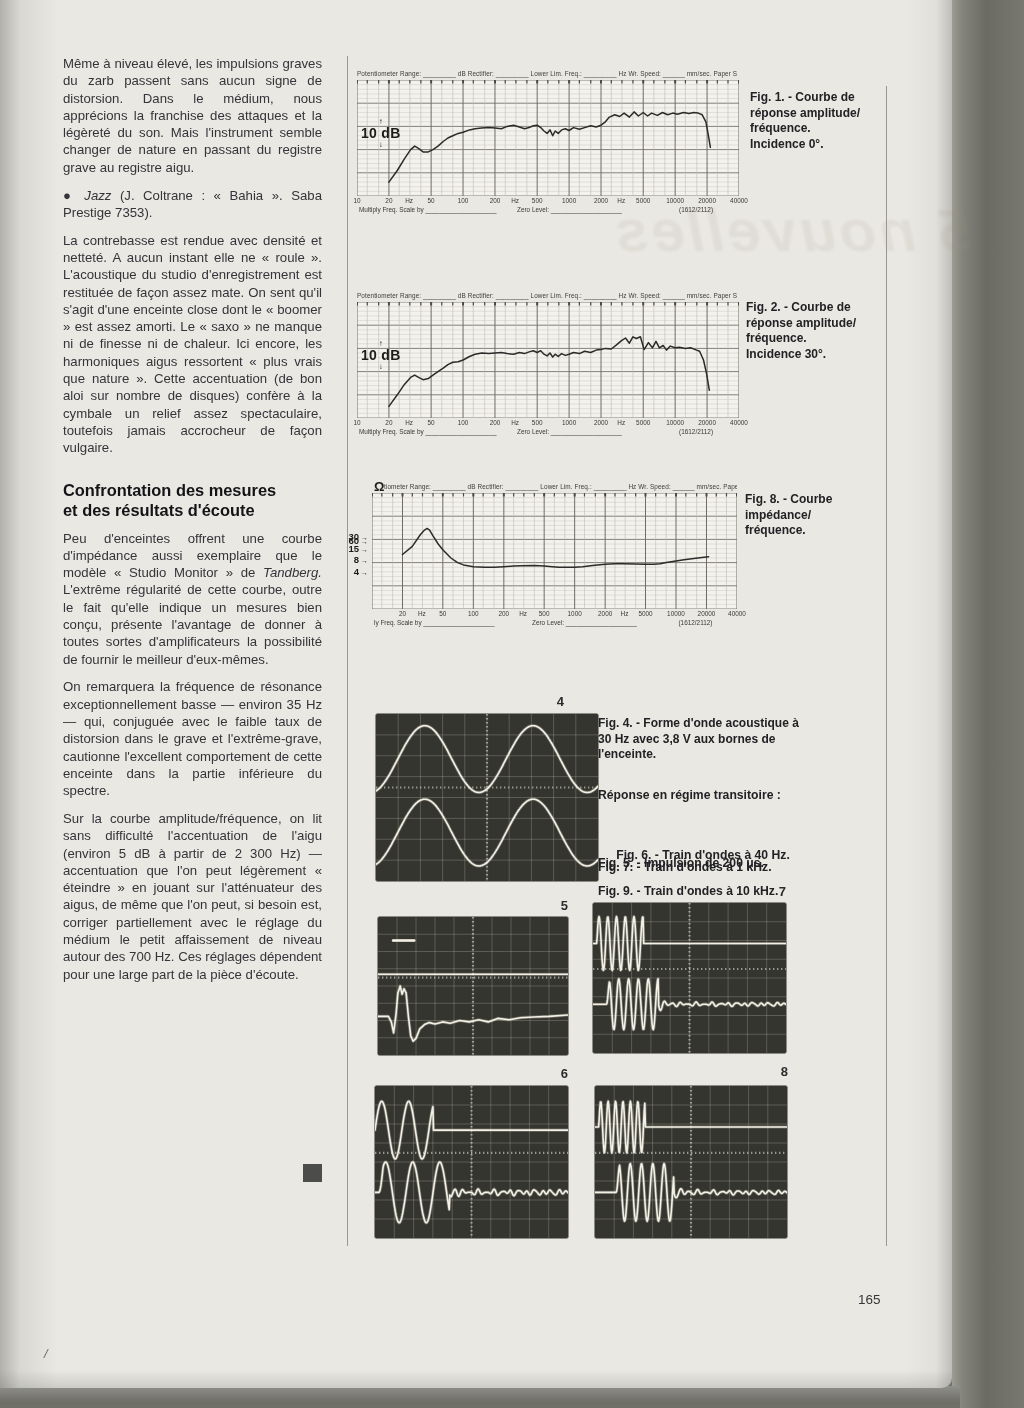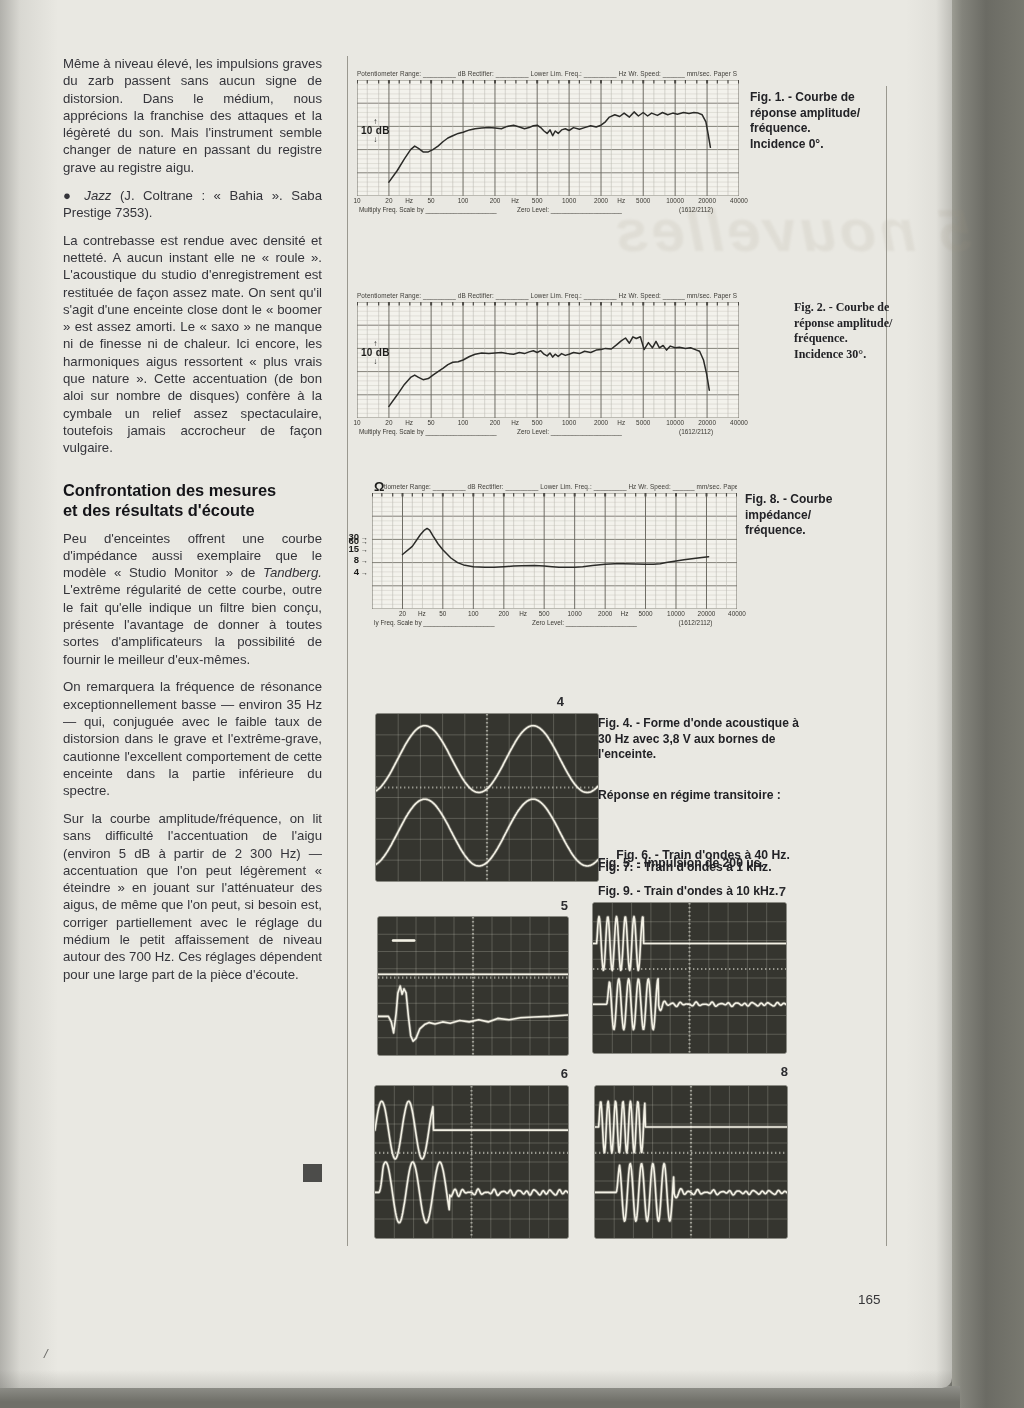--- a/index.html
+++ b/index.html
@@ -60,21 +60,21 @@
   .cticks{position:relative;height:9px;font-size:6.4px;color:#3a3832;}
   .cticks span{position:absolute;top:1px;width:26px;text-align:center;}
   .cfoot{position:relative;height:10px;font-size:6.4px;color:#3a3832;white-space:nowrap;}
   .cfoot span{position:absolute;top:1px;}
   .dbmark{
     position:absolute;left:4px;top:38px;display:flex;flex-direction:column;
     align-items:center;z-index:3;color:#1c1c1a;
   }
   .dbmark::before{content:"\2191";font-size:8px;line-height:7px;}
   .dbmark::after{content:"\2193";font-size:8px;line-height:7px;}
-  .dbtext{font-size:10px;font-weight:bold;letter-spacing:.3px;text-align:center;}
+  .dbtext{font-size:14px;font-weight:bold;letter-spacing:.3px;text-align:center;}
   .ohm{position:absolute;left:2px;top:-4px;font-size:13px;font-weight:bold;color:#1c1c1a;z-index:3;}
   .ylab{
     position:absolute;left:-26px;width:22px;text-align:right;
     font-size:9.5px;font-weight:bold;color:#1c1c1a;z-index:3;line-height:9px;
   }
   .ylab::after{content:"\2192";font-size:7px;margin-left:2px;}
 
   
   .cap{
     position:absolute;font-size:12px;line-height:15.6px;font-weight:bold;
@@ -102,21 +102,21 @@
     <div class="ghost">5 nouvelles</div>
     <div class="vrule r1"></div>
     <div class="vrule r2"></div>
 
     <div class="col-left">
       <p>Même à niveau élevé, les impulsions graves du zarb passent sans aucun signe de distorsion. Dans le médium, nous apprécions la franchise des attaques et la légèreté du son. Mais l'instrument semble changer de nature en passant du registre grave au registre aigu.</p>
       <p><span>●</span><span class="it"> Jazz</span><span> (J. Coltrane : « Bahia ». Saba Prestige 7353).</span></p>
       <p>La contrebasse est rendue avec densité et netteté. A aucun instant elle ne « roule ». L'acoustique du studio d'enregistrement est restituée de façon assez mate. On sent qu'il s'agit d'une enceinte close dont le « boomer » est assez amorti. Le « saxo » ne manque ni de finesse ni de chaleur. Ici encore, les harmoniques aigus ressortent « plus vrais que nature ». Cette accentuation (de bon aloi sur nombre de disques) confère à la cymbale un relief assez spectaculaire, toutefois jamais accrocheur de façon vulgaire.</p>
       <h2>Confrontation des mesures
 et des résultats d'écoute</h2>
-      <p><span>Peu d'enceintes offrent une courbe d'impédance aussi exemplaire que le modèle « Studio Monitor » de </span><span class="it">Tandberg.</span><span> L'extrême régularité de cette courbe, outre le fait qu'elle indique un filtre bien conçu, présente l'avantage de donner à toutes sortes d'amplificateurs la possibilité de fournir le meilleur d'eux-mêmes.</span></p>
+      <p><span>Peu d'enceintes offrent une courbe d'impédance aussi exemplaire que le modèle « Studio Monitor » de </span><span class="it">Tandberg.</span><span> L'extrême régularité de cette courbe, outre le fait qu'elle indique un mesures bien conçu, présente l'avantage de donner à toutes sortes d'amplificateurs la possibilité de fournir le meilleur d'eux-mêmes.</span></p>
       <p>On remarquera la fréquence de résonance exceptionnellement basse — environ 35 Hz — qui, conjuguée avec le faible taux de distorsion dans le grave et l'extrême-grave, cautionne l'excellent comportement de cette enceinte dans la partie inférieure du spectre.</p>
       <p>Sur la courbe amplitude/fréquence, on lit sans difficulté l'accentuation de l'aigu (environ 5 dB à partir de 2 300 Hz) — accentuation que l'on peut légèrement « éteindre » en jouant sur l'atténuateur des aigus, de même que l'on peut, si besoin est, corriger partiellement avec le réglage du médium le petit affaissement de niveau autour des 700 Hz. Ces réglages dépendent pour une large part de la pièce d'écoute.</p>
     </div>
     <div class="end-square"></div>
 
     <div class="chart" style="left:357px;top:70px;width:382px;">
       <div class="chart-head">Potentiometer Range: _________ dB   Rectifier: _________   Lower Lim. Freq.: _________ Hz   Wr. Speed: ______ mm/sec.   Paper S</div>
       <div class="cgrid">
         <div class="dbmark">
             <span class="dbtext">10 dB</span>
@@ -381,21 +381,21 @@
           <span style="left: 305.151px;">10000</span>
           <span style="left: 337.076px;">20000</span>
           <span style="left: 369px;">40000</span>
         </div>
       <div class="cfoot">
           <span style="left: 2px;">Multiply Freq. Scale by ____________________</span>
           <span style="left: 160px;">Zero Level: ____________________</span>
           <span style="left: 322.076px;">(1612/2112)</span>
         </div>
     </div>
-    <div class="cap" style="left:794px;top:300px;width:136px;font-family:Liberation Serif, serif;">Fig. 2. - Courbe de
+    <div class="cap" style="left:746px;top:300px;width:136px;">Fig. 2. - Courbe de
 réponse amplitude/
 fréquence.
 Incidence 30°.</div>
 
     <div class="chart" style="left:372px;top:483px;width:365px;">
       <div class="ohm">Ω</div>
       <div class="chart-head" style="padding-left:12px;">tiometer Range: _________ dB   Rectifier: _________   Lower Lim. Freq.: _________ Hz   Wr. Speed: ______ mm/sec.   Paper S</div>
       <div class="cgrid">
           <svg width="365" height="116" viewBox="0 0 365 116">
             <rect x="0" y="0" width="365" height="116" fill="#f3f2ec"></rect>

